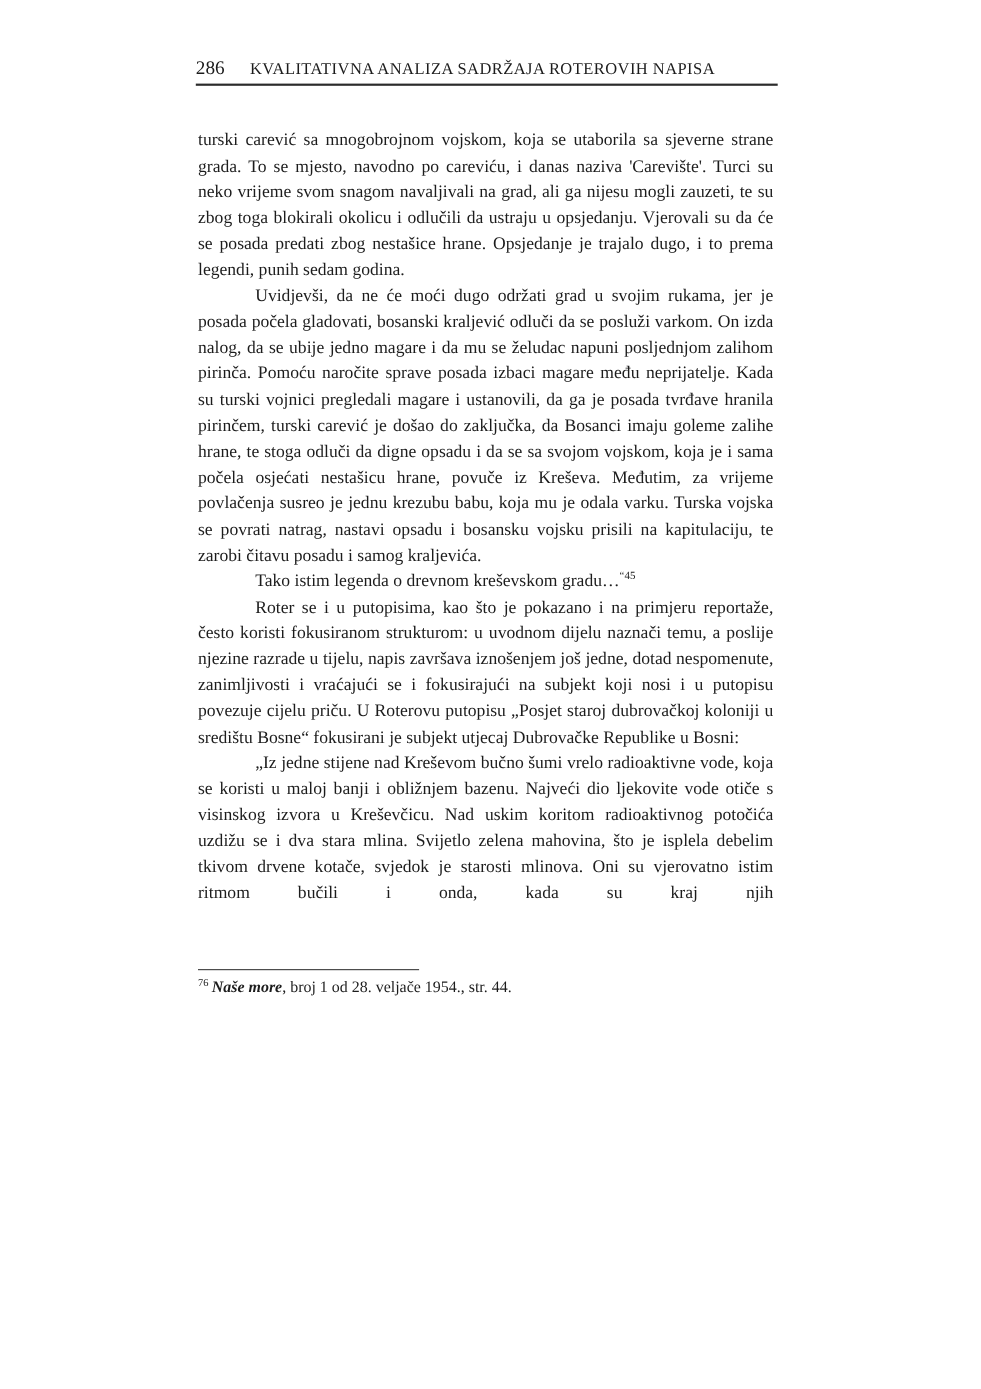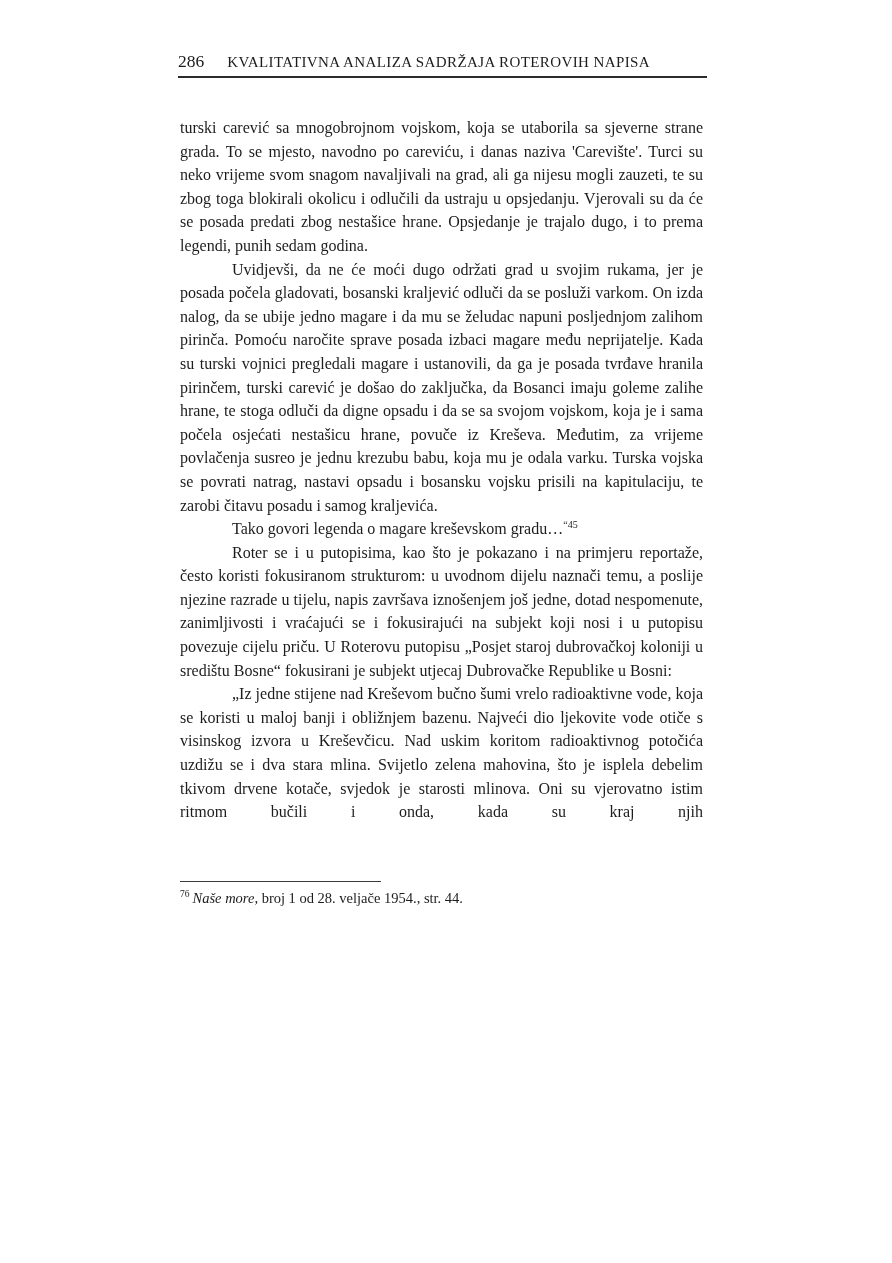--- a/index.html
+++ b/index.html
@@ -81,38 +81,39 @@
     text-align: left;
   }
   .footnote .fn-num {
     font-size: 9.5px;
     vertical-align: super;
     line-height: 0;
     margin-right: 3px;
   }
   .footnote .fn-source {
     font-style: italic;
+    font-weight: bold;
   }
 </style>
 </head>
 <body>
 
 <div class="page">
 
   <header class="page-header">
     <span class="page-num">286</span>
     <span class="header-title">KVALITATIVNA ANALIZA SADRŽAJA ROTEROVIH NAPISA</span>
   </header>
 
   <main class="body-text">
     <p class="para no-indent">turski carević sa mnogobrojnom vojskom, koja se utaborila sa sjeverne strane grada. To se mjesto, navodno po careviću, i danas naziva 'Carevište'. Turci su neko vrijeme svom snagom navaljivali na grad, ali ga nijesu mogli zauzeti, te su zbog toga blokirali okolicu i odlučili da ustraju u opsjedanju. Vjerovali su da će se posada predati zbog nestašice hrane. Opsjedanje je trajalo dugo, i to prema legendi, punih sedam godina.</p>
 
     <p class="para">Uvidjevši, da ne će moći dugo održati grad u svojim rukama, jer je posada počela gladovati, bosanski kraljević odluči da se posluži varkom. On izda nalog, da se ubije jedno magare i da mu se želudac napuni posljednjom zalihom pirinča. Pomoću naročite sprave posada izbaci magare među neprijatelje. Kada su turski vojnici pregledali magare i ustanovili, da ga je posada tvrđave hranila pirinčem, turski carević je došao do zaključka, da Bosanci imaju goleme zalihe hrane, te stoga odluči da digne opsadu i da se sa svojom vojskom, koja je i sama počela osjećati nestašicu hrane, povuče iz Kreševa. Međutim, za vrijeme povlačenja susreo je jednu krezubu babu, koja mu je odala varku. Turska vojska se povrati natrag, nastavi opsadu i bosansku vojsku prisili na kapitulaciju, te zarobi čitavu posadu i samog kraljevića.</p>
 
-    <p class="para"><span>Tako govori legenda o magare kreševskom gradu…</span><sup class="fn-ref">“45</sup></p>
+    <p class="para"><span>Tako istim legenda o drevnom kreševskom gradu…</span><sup class="fn-ref">“45</sup></p>
 
     <p class="para">Roter se i u putopisima, kao što je pokazano i na primjeru reportaže, često koristi fokusiranom strukturom: u uvodnom dijelu naznači temu, a poslije njezine razrade u tijelu, napis završava iznošenjem još jedne, dotad nespomenute, zanimljivosti i vraćajući se i fokusirajući na subjekt koji nosi i u putopisu povezuje cijelu priču. U Roterovu putopisu „Posjet staroj dubrovačkoj koloniji u središtu Bosne“ fokusirani je subjekt utjecaj Dubrovačke Republike u Bosni:</p>
 
     <p class="para justify-last">„Iz jedne stijene nad Kreševom bučno šumi vrelo radioaktivne vode, koja se koristi u maloj banji i obližnjem bazenu. Najveći dio ljekovite vode otiče s visinskog izvora u Kreševčicu. Nad uskim koritom radioaktivnog potočića uzdižu se i dva stara mlina. Svijetlo zelena mahovina, što je isplela debelim tkivom drvene kotače, svjedok je starosti mlinova. Oni su vjerovatno istim ritmom bučili i onda, kada su kraj njih</p>
   </main>
 
   <footer class="footnote-area">
     <div class="footnote-rule"></div>
     <p class="footnote"><sup class="fn-num">76</sup><span class="fn-source">Naše more</span><span>, broj 1 od 28. veljače 1954., str. 44.</span></p>
   </footer>

